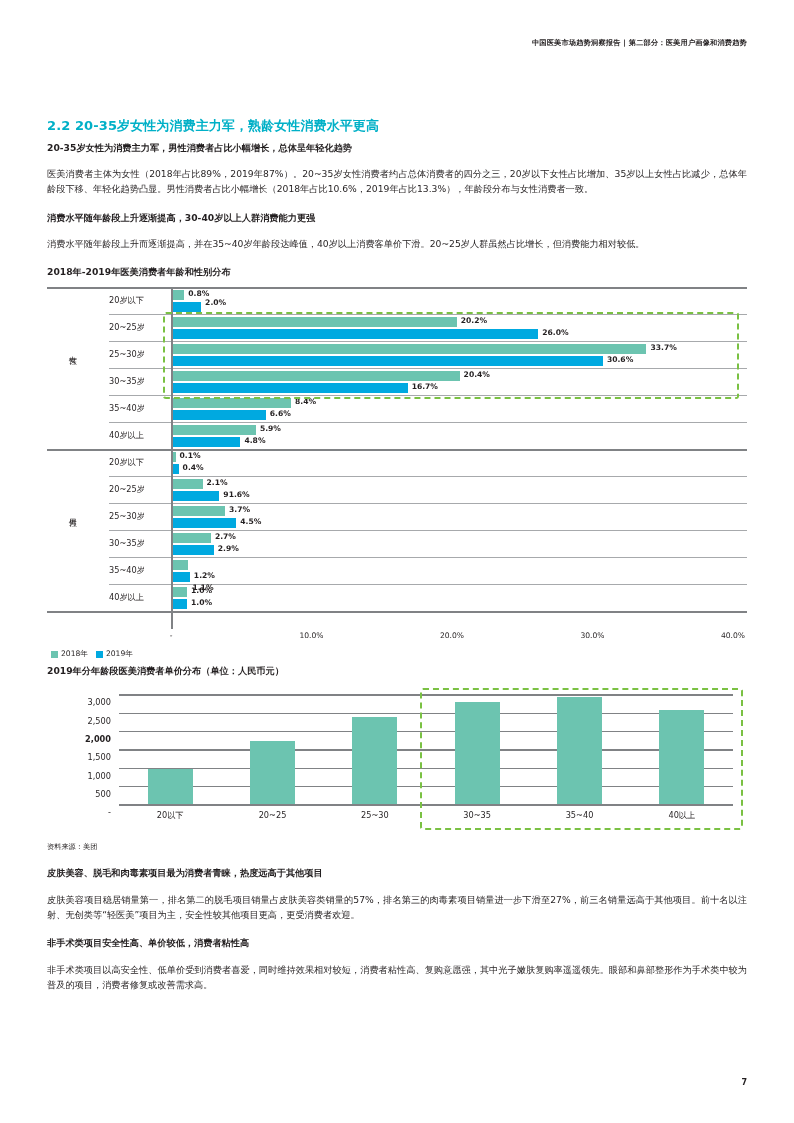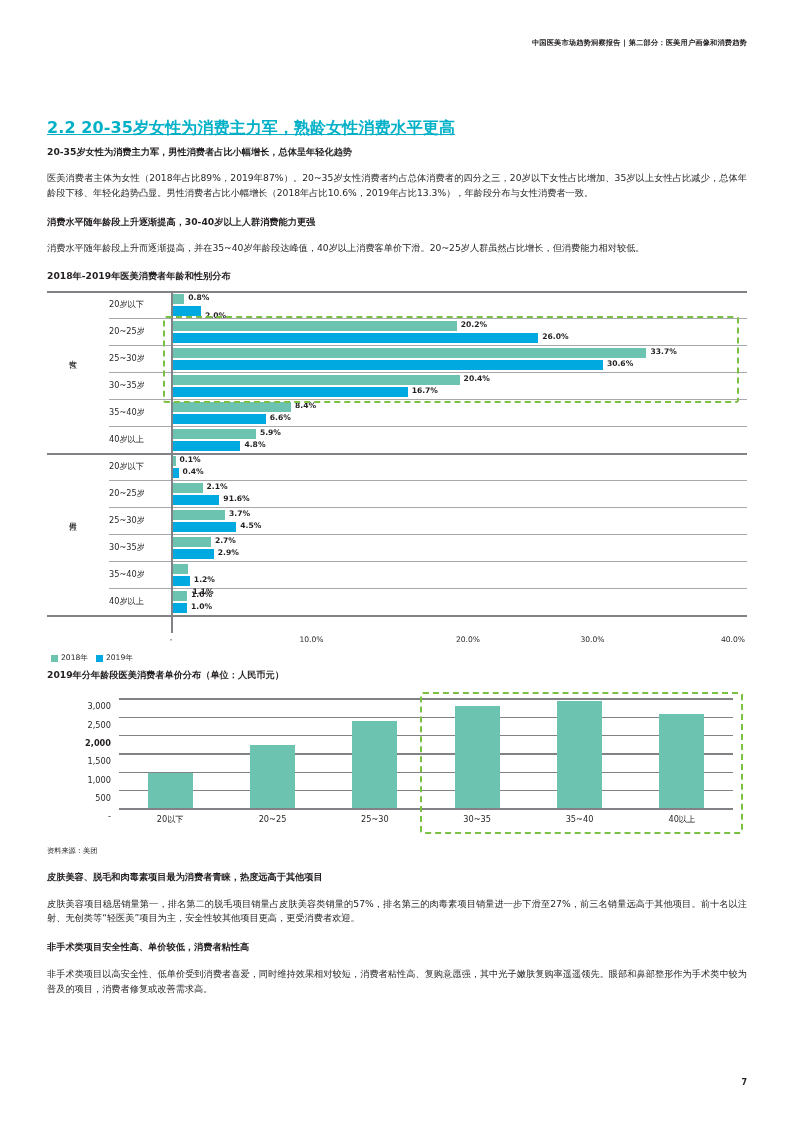--- a/index.html
+++ b/index.html
@@ -14,22 +14,22 @@
   .doc-header{
     position:absolute;top:38px;right:47px;
     font-size:7.2px;font-weight:bold;color:#231f20;letter-spacing:.2px;
     text-align:right;
   }
 
   
   .content{position:absolute;left:47px;top:118px;width:700px;}
 
   h2.sec-head{
-    margin:0 0 6px 0;font-size:16px;font-weight:bold;
-    color:#00b0c7;letter-spacing:.1px;line-height:1.3;text-decoration:underline;
+    margin:0 0 6px 0;font-size:13px;font-weight:bold;
+    color:#00b0c7;letter-spacing:.1px;line-height:1.3;
   }
   h3.sub-head{
     margin:0 0 5px 0;font-size:9.2px;font-weight:bold;
     color:#231f20;line-height:1.45;
   }
   p.body-text{
     margin:13px 0 14px 0;font-size:9.2px;line-height:1.62;
     color:#231f20;text-align:justify;
   }
   .blk{margin-bottom:12px;}
@@ -136,21 +136,21 @@
           <div class="rule thin" style="top: 189px;"></div>
           <div class="rule thin" style="top: 216px;"></div>
           <div class="rule thin" style="top: 243px;"></div>
           <div class="rule thin" style="top: 270px;"></div>
           <div class="rule thin" style="top: 297px;"></div>
           <div class="axis-line"></div>
           <div class="cat-label" style="top: 7.5px;">20岁以下</div>
           <div class="bar y2018" style="left: 126px; width: 11.24px; top: 3px;"></div>
           <div class="bar-val" style="left: 141.24px; top: 2px;">0.8%</div>
           <div class="bar y2019" style="left: 126px; width: 28.1px; top: 14.5px;"></div>
-          <div class="bar-val" style="left: 158.1px; top: 20px;">2.0%</div>
+          <div class="bar-val" style="left: 158.1px; top: 11px;">2.0%</div>
           <div class="cat-label" style="top: 34.5px;">20~25岁</div>
           <div class="bar y2018" style="left: 126px; width: 283.81px; top: 30px;"></div>
           <div class="bar-val" style="left: 413.81px; top: 29px;">20.2%</div>
           <div class="bar y2019" style="left: 126px; width: 365.3px; top: 41.5px;"></div>
           <div class="bar-val" style="left: 495.3px; top: 40.5px;">26.0%</div>
           <div class="cat-label" style="top: 61.5px;">25~30岁</div>
           <div class="bar y2018" style="left: 126px; width: 473.485px; top: 57px;"></div>
           <div class="bar-val" style="left: 603.485px; top: 56px;">33.7%</div>
           <div class="bar y2019" style="left: 126px; width: 429.93px; top: 68.5px;"></div>
           <div class="bar-val" style="left: 559.93px; top: 67.5px;">30.6%</div>
@@ -197,21 +197,21 @@
           <div class="cat-label" style="top: 304.5px;">40岁以上</div>
           <div class="bar y2018" style="left: 126px; width: 14.05px; top: 300px;"></div>
           <div class="bar-val" style="left: 144.05px; top: 299px;">1.0%</div>
           <div class="bar y2019" style="left: 126px; width: 14.05px; top: 311.5px;"></div>
           <div class="bar-val" style="left: 144.05px; top: 310.5px;">1.0%</div>
           <div class="dash-box" style="left: 116px; top: 25px; width: 572px; height: 83px;"></div>
         </div>
         <div class="xaxis">
           <div class="xtick" style="left: 124px;">-</div>
           <div class="xtick" style="left: 264.5px;">10.0%</div>
-          <div class="xtick" style="left: 405px; margin-left: 16px;">20.0%</div>
+          <div class="xtick" style="left: 405px;">20.0%</div>
           <div class="xtick" style="left: 545.5px;">30.0%</div>
           <div class="xtick" style="left: 686px;">40.0%</div>
         </div>
         <div class="legend">
           <div class="item">
             <span class="swatch" style="background: rgb(108, 196, 176);"></span>
             <span>2018年</span>
           </div>
           <div class="item">
             <span class="swatch" style="background: rgb(0, 169, 224);"></span>

